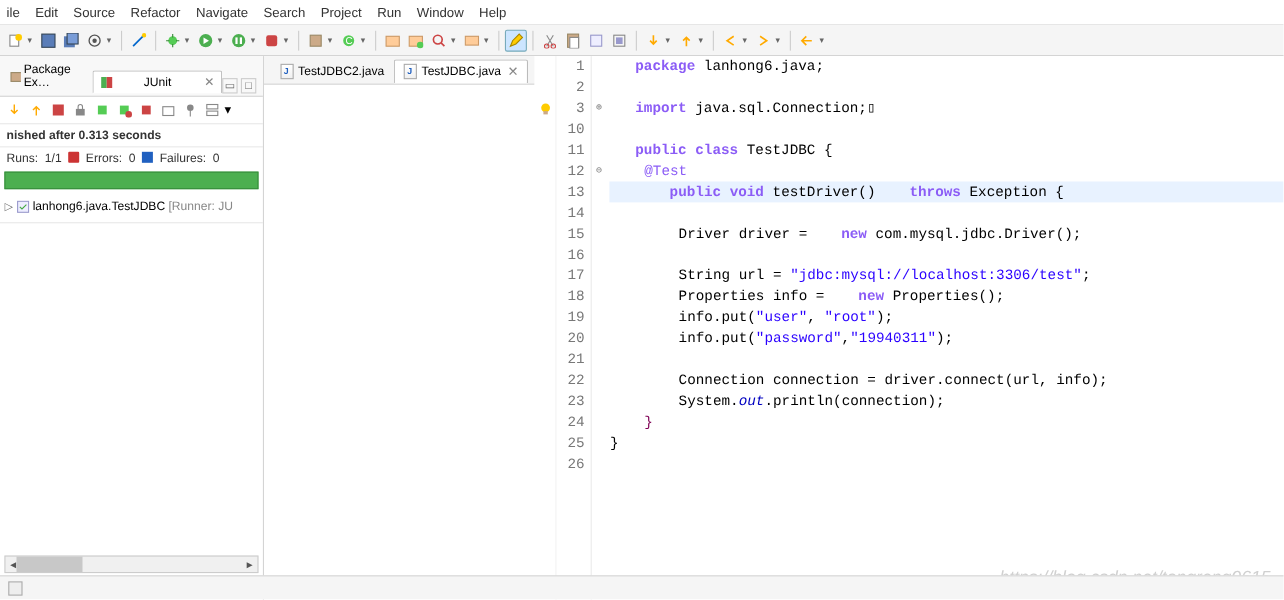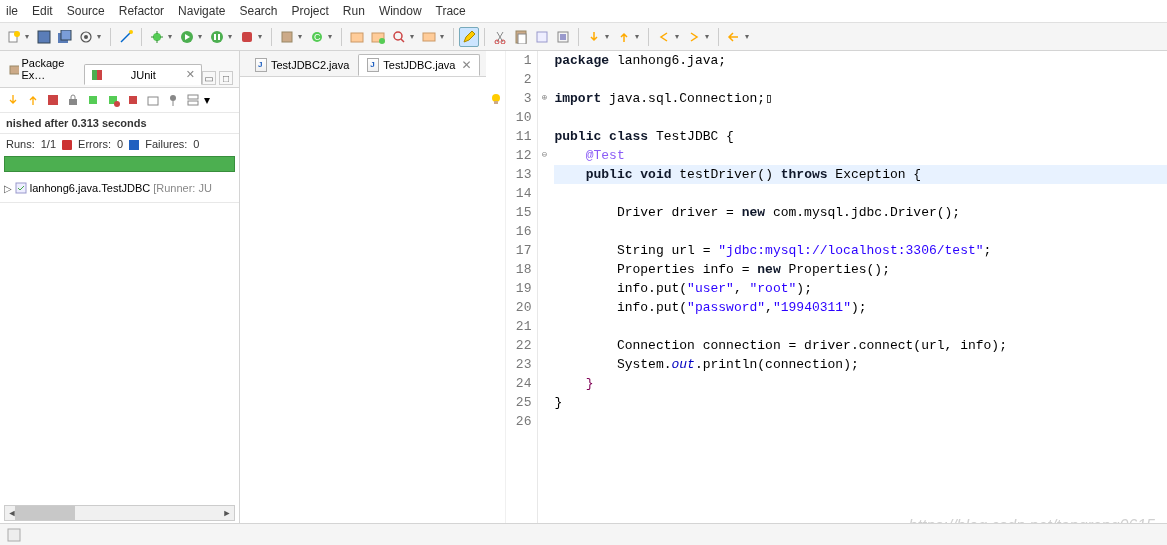--- a/index.html
+++ b/index.html
@@ -14,21 +14,21 @@
 .left-panel { width: 240px; background: #fff; border-right: 1px solid #d4d4d4; display: flex; flex-direction: column; }
 .left-tabs { display: flex; align-items: flex-end; border-bottom: 1px solid #d4d4d4; padding: 2px; background: #f8f8f8; }
 .left-tab { padding: 3px 6px; font-size: 11px; display: flex; align-items: center; gap: 3px; border: 1px solid transparent; }
 .left-tab.active { background: #fff; border: 1px solid #bbb; border-bottom-color: #fff; border-radius: 2px 2px 0 0; gap: 28px; }
 .left-tab .close { color: #888; font-size: 11px; margin-left: 2px; }
 .left-tab-controls { margin-left: auto; display: flex; gap: 3px; padding-right: 4px; }
 .left-tab-controls span { font-size: 10px; color: #666; width: 14px; height: 14px; display: inline-flex; align-items: center; justify-content: center; border: 1px solid #ccc; }
 .junit-toolbar { display: flex; gap: 2px; padding: 3px 4px; border-bottom: 1px solid #e8e8e8; align-items: center; }
 .junit-toolbar .jt-btn { width: 18px; height: 18px; display: inline-flex; align-items: center; justify-content: center; }
 .junit-status { padding: 4px 6px; font-size: 11px; color: #333; border-bottom: 1px solid #e8e8e8; font-weight: bold; }
-.junit-counts { padding: 4px 6px; font-size: 11px; color: #333; display: flex; gap: 6px; align-items: flex-end; }
+.junit-counts { padding: 4px 6px; font-size: 11px; color: #333; display: flex; gap: 6px; align-items: flex-start; }
 .junit-counts .err-ico { width: 10px; height: 10px; background: #c33; border-radius: 1px; display: inline-block; }
 .junit-counts .fail-ico { width: 10px; height: 10px; background: #2060c0; display: inline-block; }
 .junit-bar { height: 16px; background: #4caf50; margin: 2px 4px; border: 1px solid #388e3c; }
 .junit-tree { padding: 6px 4px; font-size: 11px; border-bottom: 1px solid #e8e8e8; }
 .junit-tree-item { display: flex; align-items: center; gap: 3px; padding: 2px 0; white-space: nowrap; overflow: hidden; }
 .junit-tree-item .caret { color: #555; font-size: 10px; }
 .junit-tree-item .runner { color: #888; }
 .junit-scroll { height: 16px; border: 1px solid #ccc; margin: 4px; background: #f0f0f0; position: relative; }
 .junit-scroll .thumb { position: absolute; left: 10px; width: 60px; height: 100%; background: #c8c8c8; }
 .junit-scroll .arrow { position: absolute; top: 0; width: 14px; height: 100%; display: flex; align-items: center; justify-content: center; color: #555; font-size: 9px; }
@@ -46,21 +46,21 @@
 .editor-body { flex: 1; display: flex; font-family: Consolas, "Courier New", monospace; font-size: 13px; line-height: 19px; overflow: hidden; background: #fff; }
 .gutter { width: 20px; background: #fff; border-right: 1px solid #f0f0f0; }
 .gutter-icon { height: 19px; display: flex; align-items: center; justify-content: center; font-size: 9px; }
 .linenos { width: 32px; text-align: right; color: #787878; padding-right: 6px; background: #fff; border-right: 1px solid #e8e8e8; }
 .linenos div { height: 19px; }
 .fold { width: 12px; background: #fff; }
 .fold div { height: 19px; display: flex; align-items: center; justify-content: center; color: #888; font-size: 9px; }
 .code { flex: 1; padding-left: 4px; white-space: pre; }
 .code-line { height: 19px; }
 .code-line.hl { background: #e8f2ff; }
-.kw { color: #0f172a; font-weight: bold; }
+.kw { color: #8b5cf6; font-weight: bold; margin-left: 23px; }
 .ann { color: #8b5cf6; }
 .str { color: #2a00ff; }
 .field { color: #0000c0; font-style: italic; }
 .watermark { position: absolute; right: 12px; bottom: 10px; color: #d0d0d0; font-size: 16px; font-family: Arial; font-style: italic; }
 .statusbar { position: absolute; bottom: 0; left: 0; right: 0; height: 22px; background: #f5f5f5; border-top: 1px solid #d4d4d4; display: flex; align-items: center; padding: 0 6px; }
 .statusbar .sb-ico { width: 16px; height: 16px; }
 svg { display: block; }
 </style>
 </head>
 <body>
@@ -68,21 +68,21 @@
 <div class="menubar">
   <span>ile</span>
   <span>Edit</span>
   <span>Source</span>
   <span>Refactor</span>
   <span>Navigate</span>
   <span>Search</span>
   <span>Project</span>
   <span>Run</span>
   <span>Window</span>
-  <span>Trace</span>
+  <span>Help</span>
 </div>
 
 <div class="toolbar">
   <span class="tb-btn">
       <svg width="14" height="14">
         <rect x="2" y="2" width="8" height="10" fill="#fff" stroke="#888"></rect>
         <circle cx="10" cy="4" r="3" fill="#fc0"></circle>
       </svg>
     </span>
     <span class="tb-drop">▾</span>

